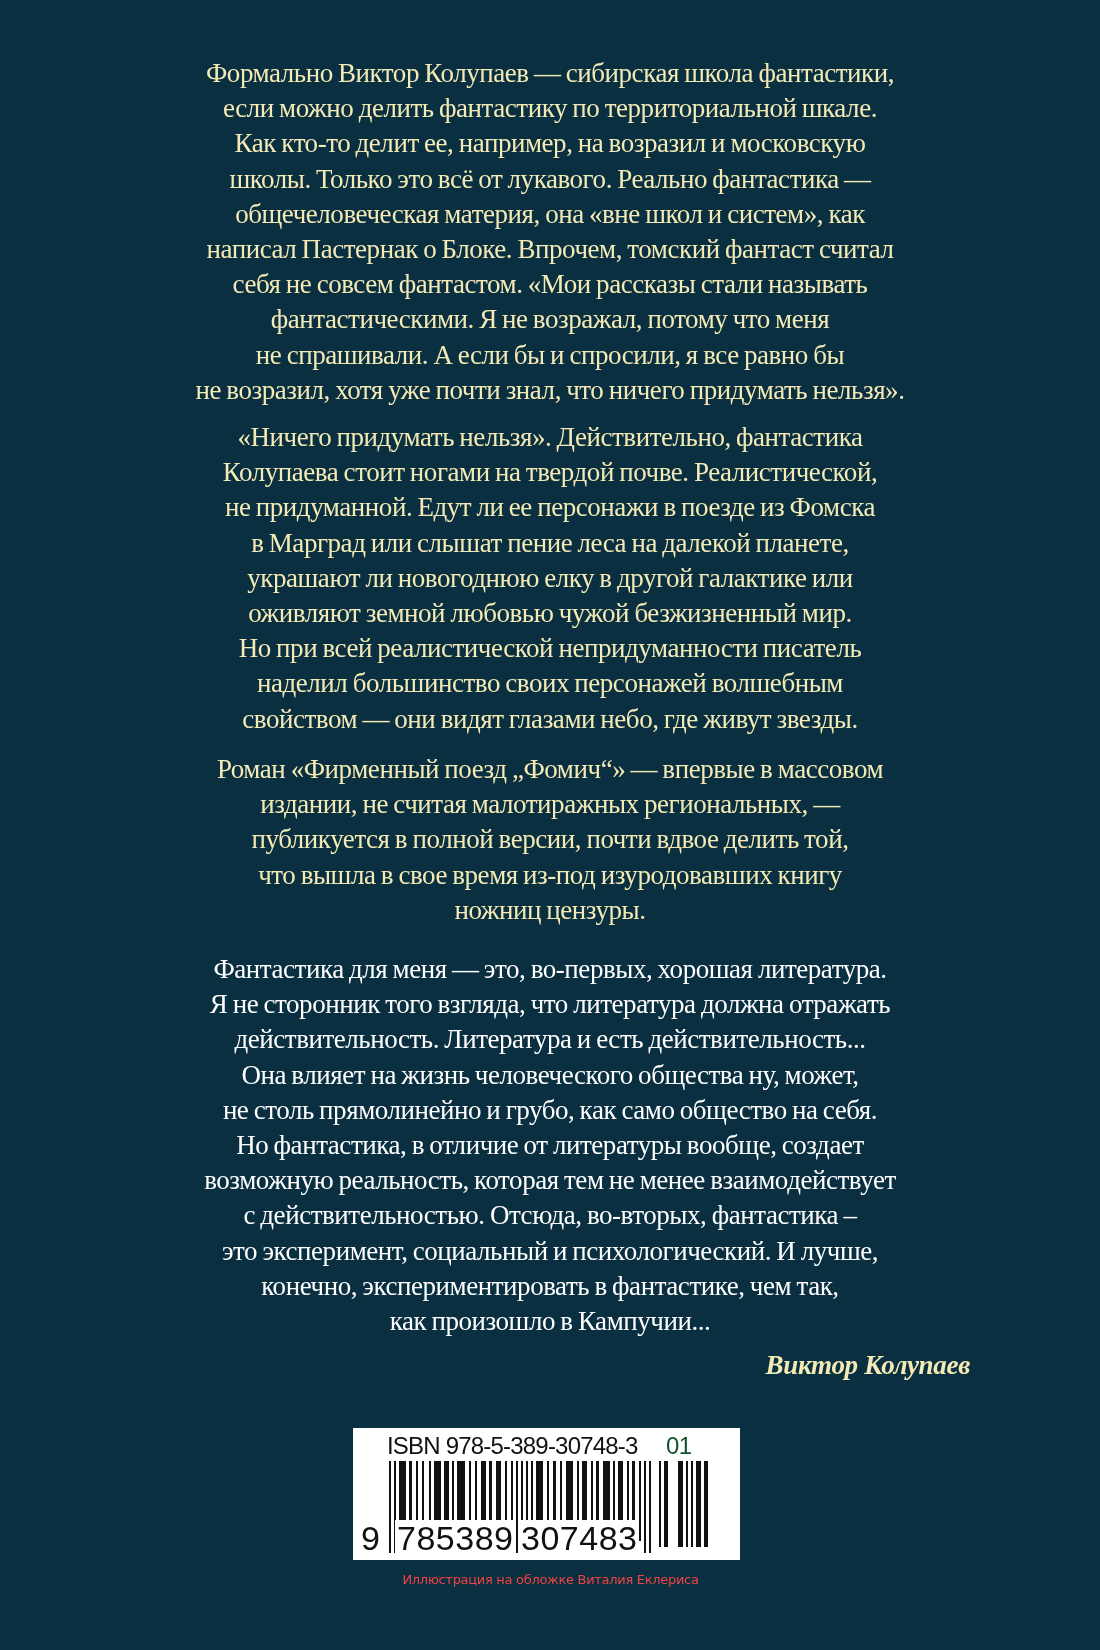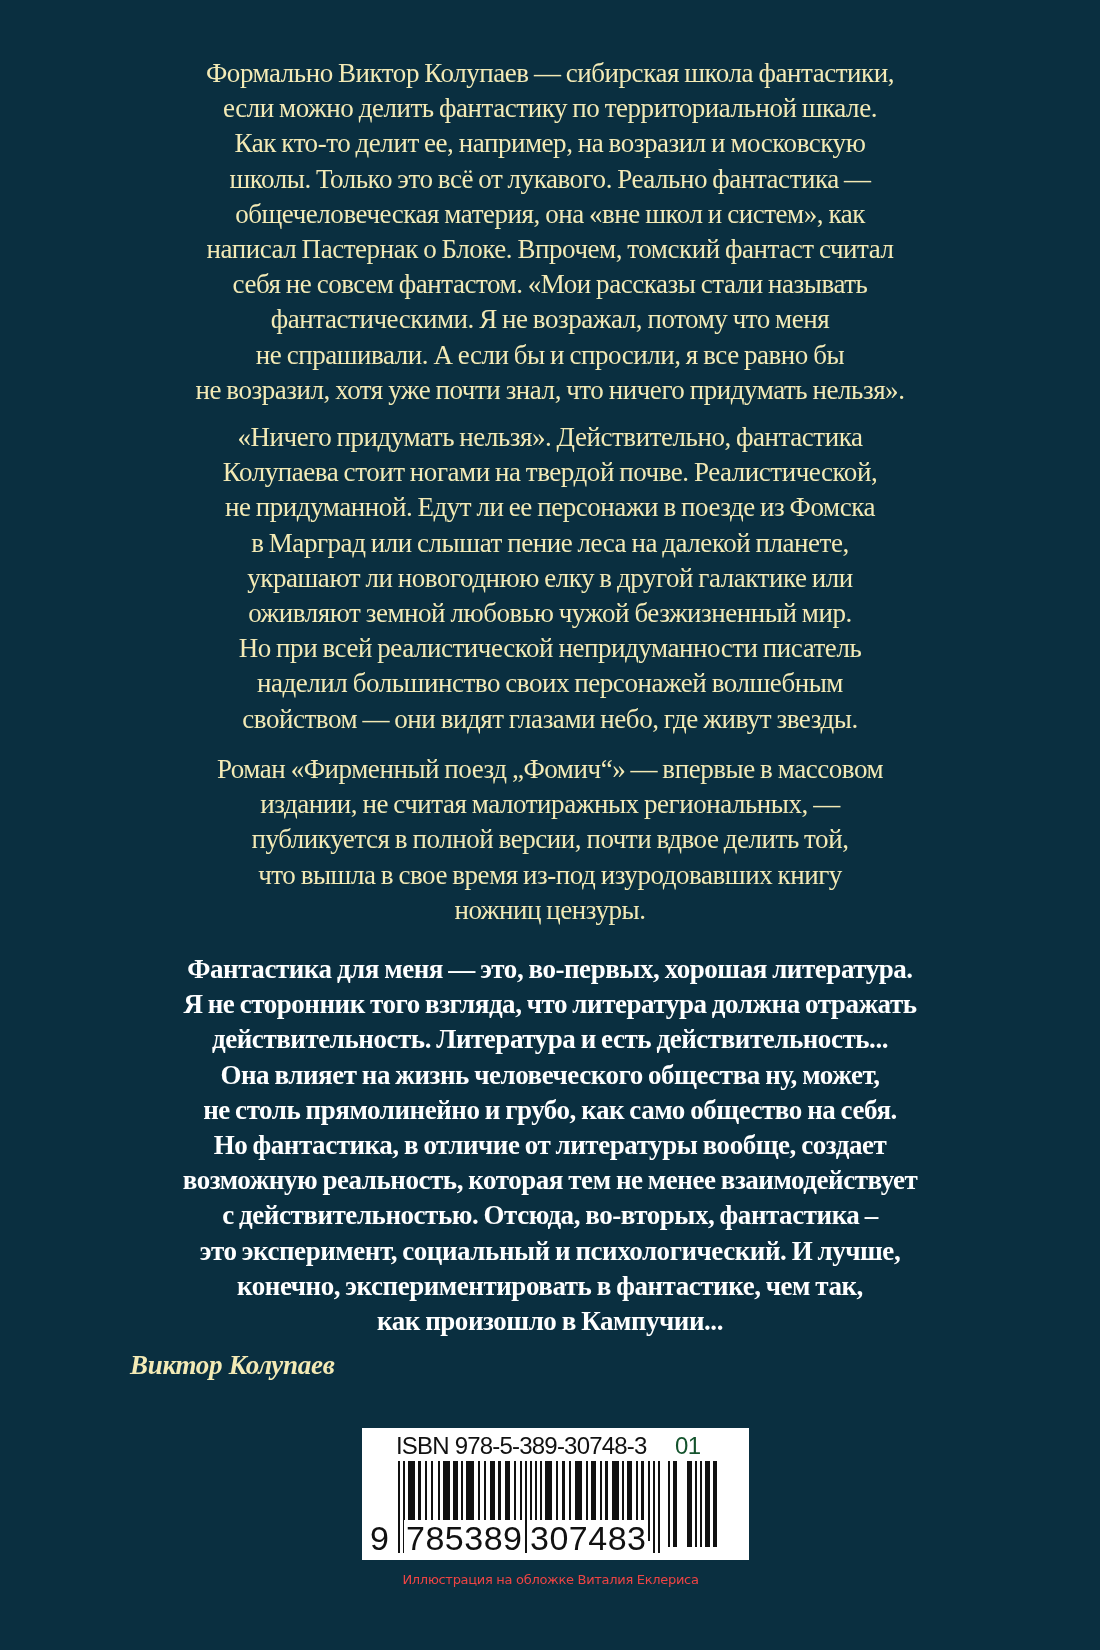--- a/index.html
+++ b/index.html
@@ -20,32 +20,32 @@
     font-size: 27px;
     line-height: 35.2px;
     letter-spacing: -0.45px;
     word-spacing: -1px;
   }
   .cream { color: #f3eab5; }
   .white { color: #ffffff; }
   #p1 { top: 56px; }
   #p2 { top: 420px; }
   #p3 { top: 752px; }
-  #quote { top: 952px; font-weight: bold; }
+  #quote { top: 952px; }
   .line { display: block; white-space: nowrap; }
   #signature {
     position: absolute; left: 130px; width: 840px; top: 1350px;
-    text-align: left;
+    text-align: right;
     font-family: "Liberation Serif", "DejaVu Serif", serif;
     font-weight: bold; font-style: italic;
     font-size: 27px; color: #f3eab5;
     letter-spacing: -0.3px;
   }
   #barcode-box {
-    position: absolute; left: 362px; top: 1428px;
+    position: absolute; left: 353px; top: 1428px;
     width: 387px; height: 132px;
     background: #ffffff;
   }
   #isbn-text {
     position: absolute; left: 34px; top: 4px;
     font-family: "Liberation Sans", "DejaVu Sans", sans-serif;
     font-size: 24px; color: #111; letter-spacing: -0.8px;
     white-space: nowrap;
   }
   #addon-text {

